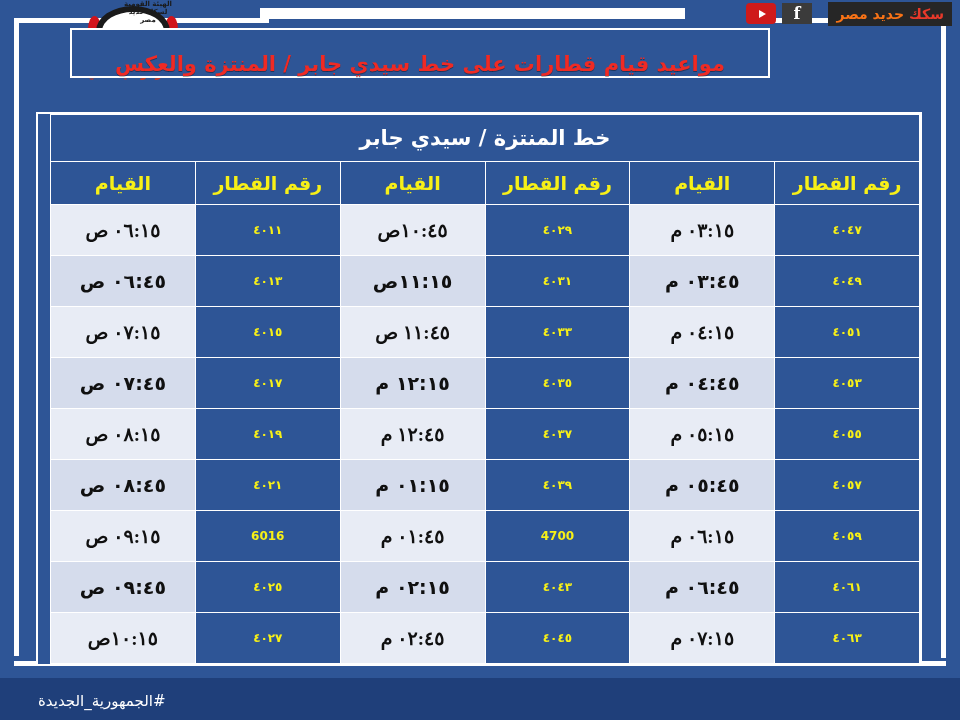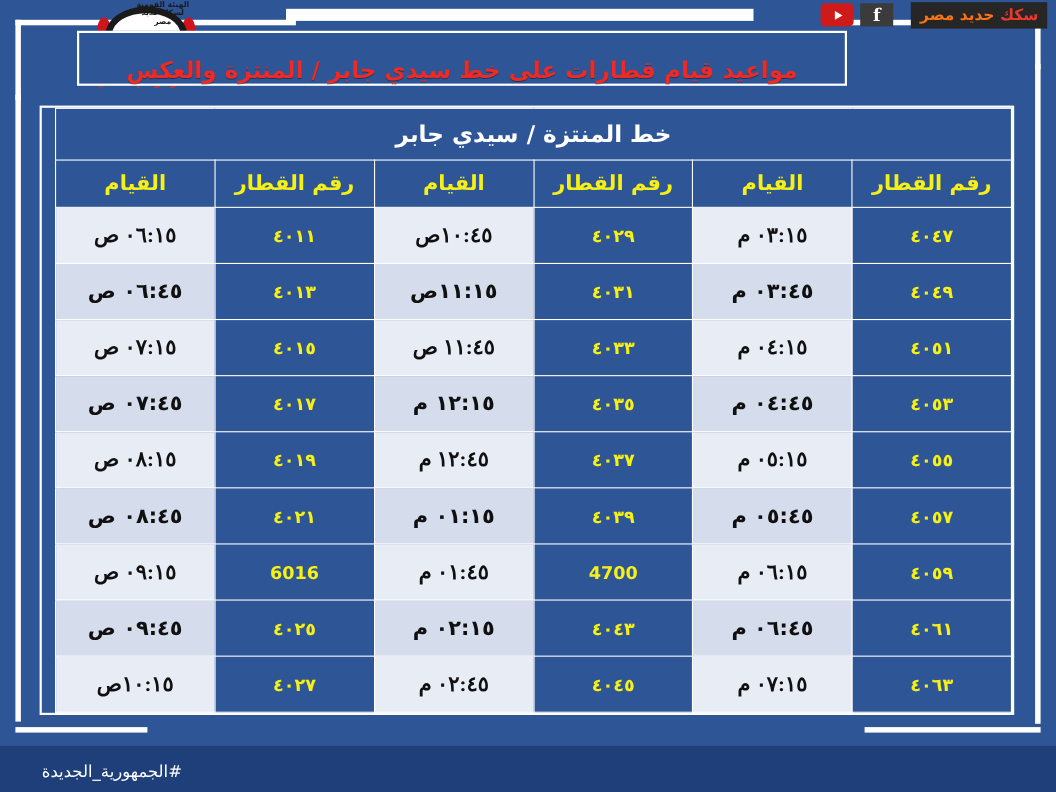--- a/index.html
+++ b/index.html
@@ -205,21 +205,21 @@
     color: #ef2a24;
     font-size: 21px;
     font-weight: bold;
     white-space: nowrap;
     text-shadow: 0 1px 0 rgba(0,0,0,0.35);
   }
 
   
   .table-shell {
     position: absolute;
-    top: 96px; right: 38px;
+    top: 112px; right: 38px;
     width: 886px;
     border: 2px solid #ffffff;
     box-sizing: border-box;
     background: #2e5596;
     padding-left: 12px;
   }
   table.schedule {
     width: 100%;
     border-collapse: collapse;
     table-layout: fixed;
@@ -241,21 +241,21 @@
   .col-head {
     height: 42px;
     color: #f7f017;
     font-size: 19px;
     font-weight: bold;
     background: #2e5596;
   }
   .cell-train {
     background: #2e5596;
     color: #f7f017;
-    font-size: 16px;
+    font-size: 12px;
     font-weight: bold;
     height: 50px;
   }
   .cell-time {
     color: #101010;
     font-size: 19px;
     font-weight: bold;
     height: 50px;
   }
   tr.row-a .cell-time { background: #e8ecf5; font-family: Liberation Serif, serif; }

